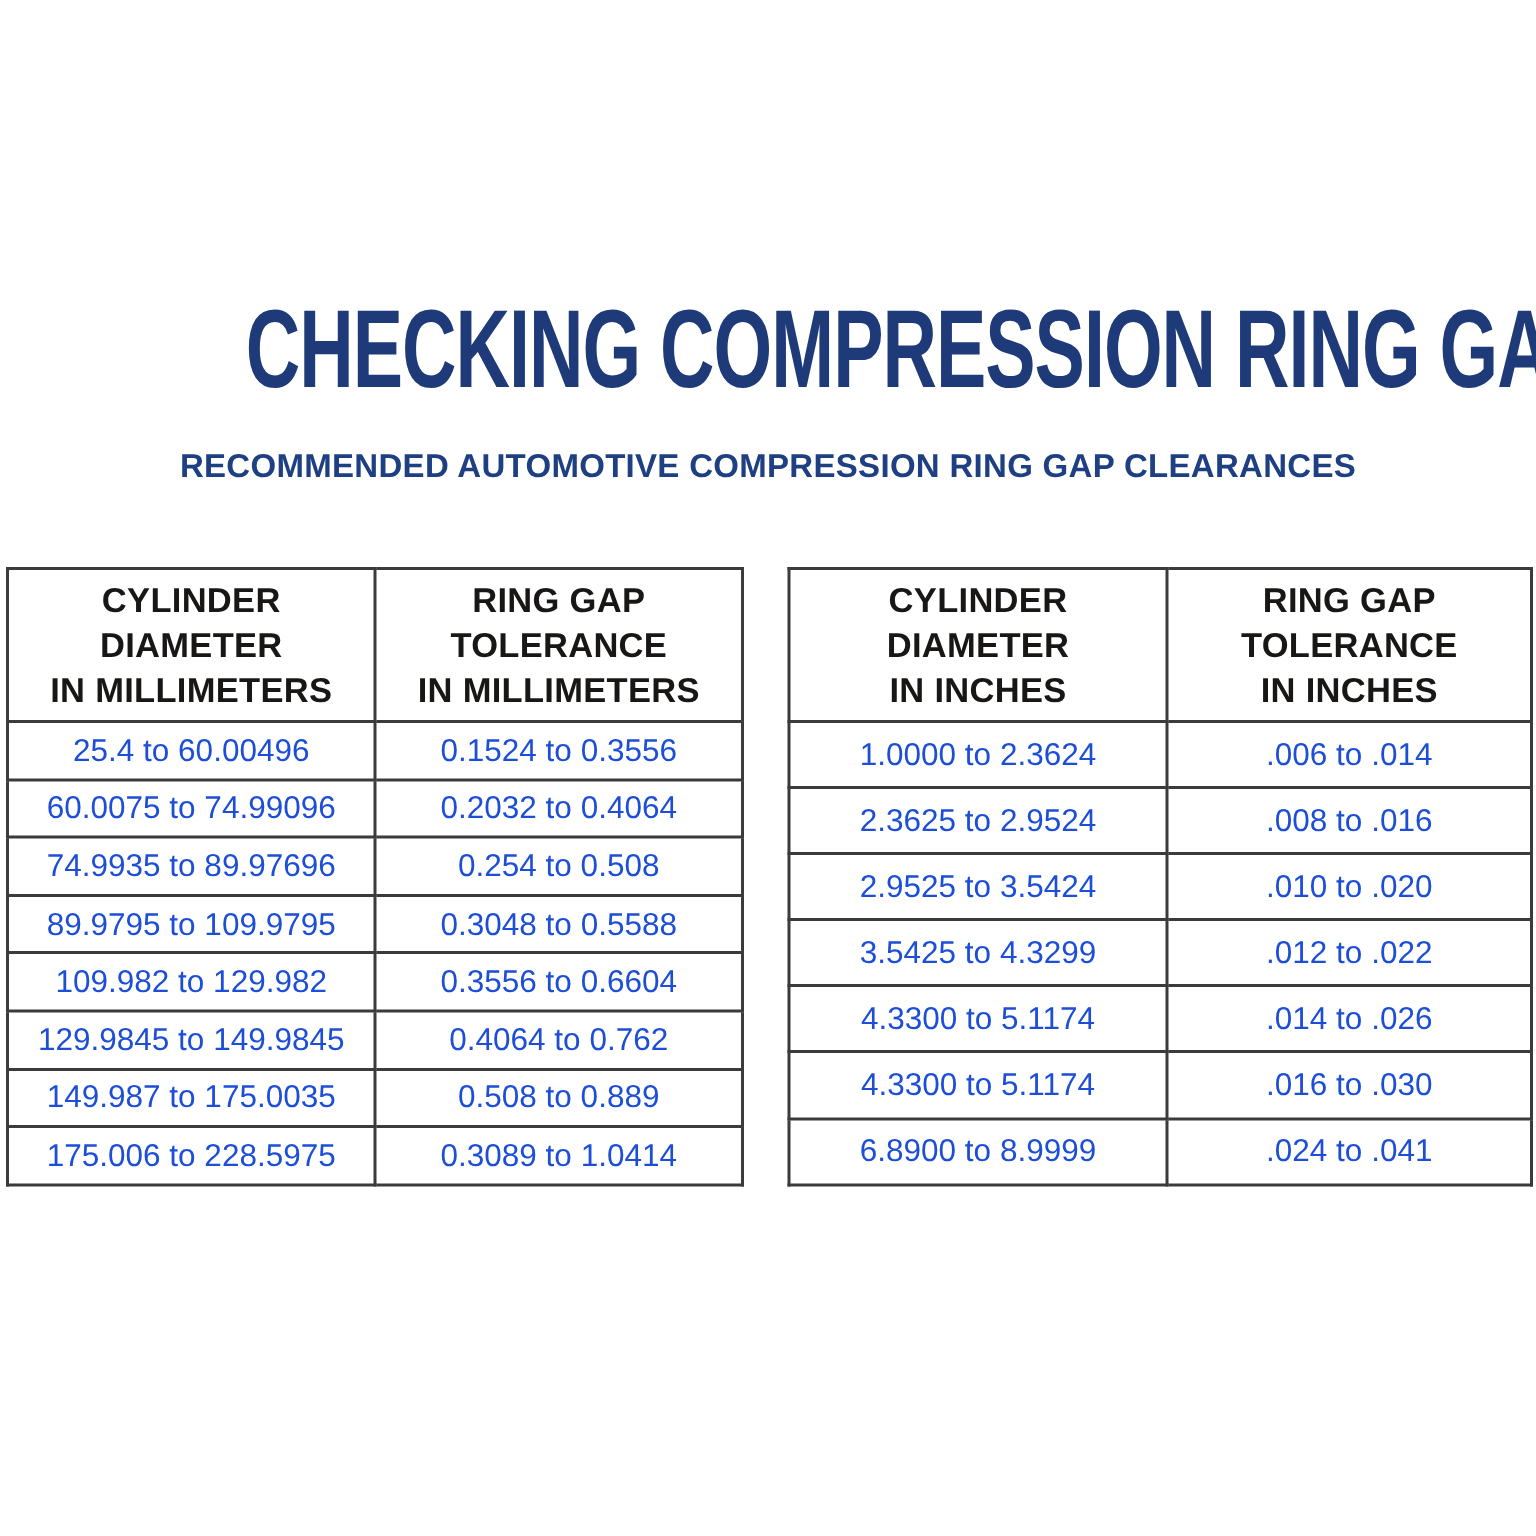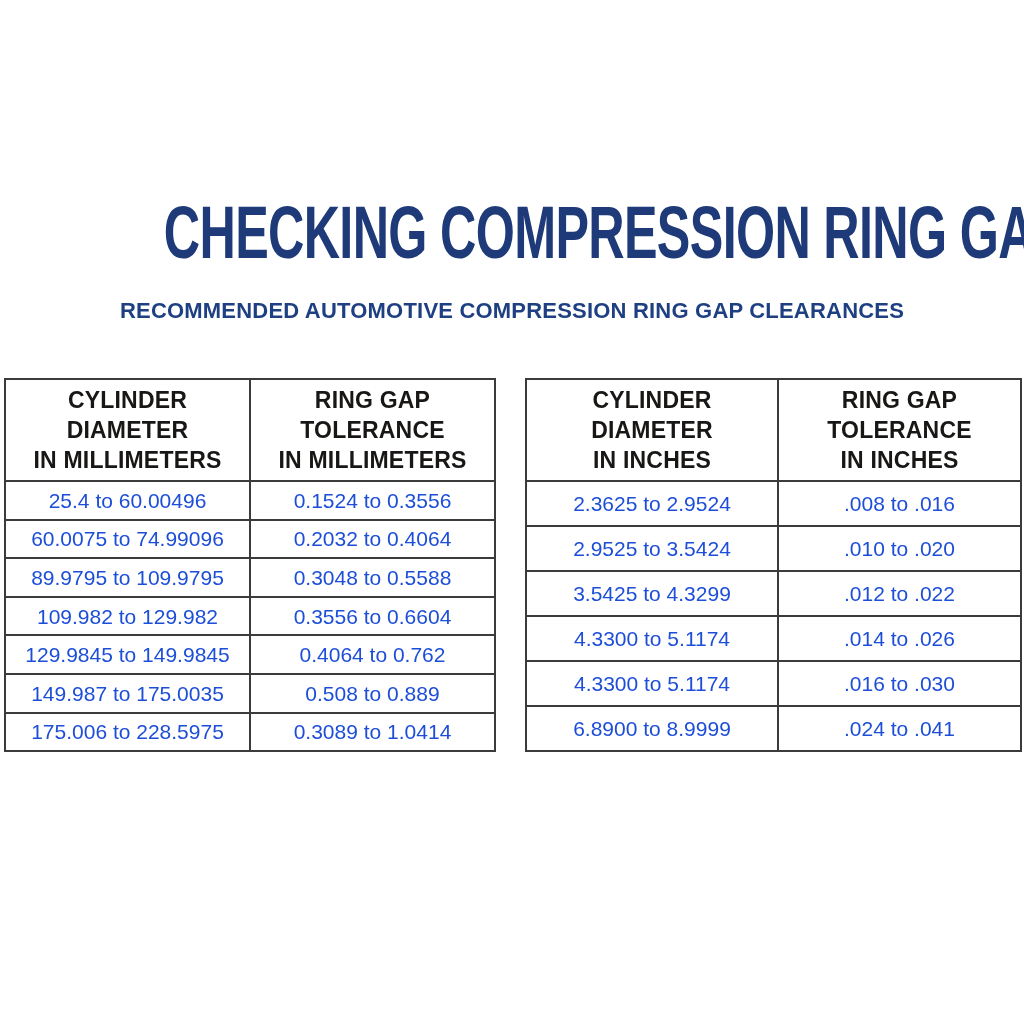--- a/index.html
+++ b/index.html
@@ -114,20 +114,24 @@
       <tbody>
           <tr>
             <td>25.4 to 60.00496</td>
             <td>0.1524 to 0.3556</td>
           </tr>
           <tr>
             <td>60.0075 to 74.99096</td>
             <td>0.2032 to 0.4064</td>
           </tr>
           <tr>
+            <td>74.9935 to 89.97696</td>
+            <td>0.254 to 0.508</td>
+          </tr>
+          <tr>
             <td>89.9795 to 109.9795</td>
             <td>0.3048 to 0.5588</td>
           </tr>
           <tr>
             <td>109.982 to 129.982</td>
             <td>0.3556 to 0.6604</td>
           </tr>
           <tr>
             <td>129.9845 to 149.9845</td>
             <td>0.4064 to 0.762</td>
@@ -157,20 +161,24 @@
           </th>
           <th>
             <span>RING GAP</span>
             <span>TOLERANCE</span>
             <span>IN INCHES</span>
           </th>
         </tr>
       </thead>
       <tbody>
           <tr>
+            <td>1.0000 to 2.3624</td>
+            <td>.006 to .014</td>
+          </tr>
+          <tr>
             <td>2.3625 to 2.9524</td>
             <td>.008 to .016</td>
           </tr>
           <tr>
             <td>2.9525 to 3.5424</td>
             <td>.010 to .020</td>
           </tr>
           <tr>
             <td>3.5425 to 4.3299</td>
             <td>.012 to .022</td>

